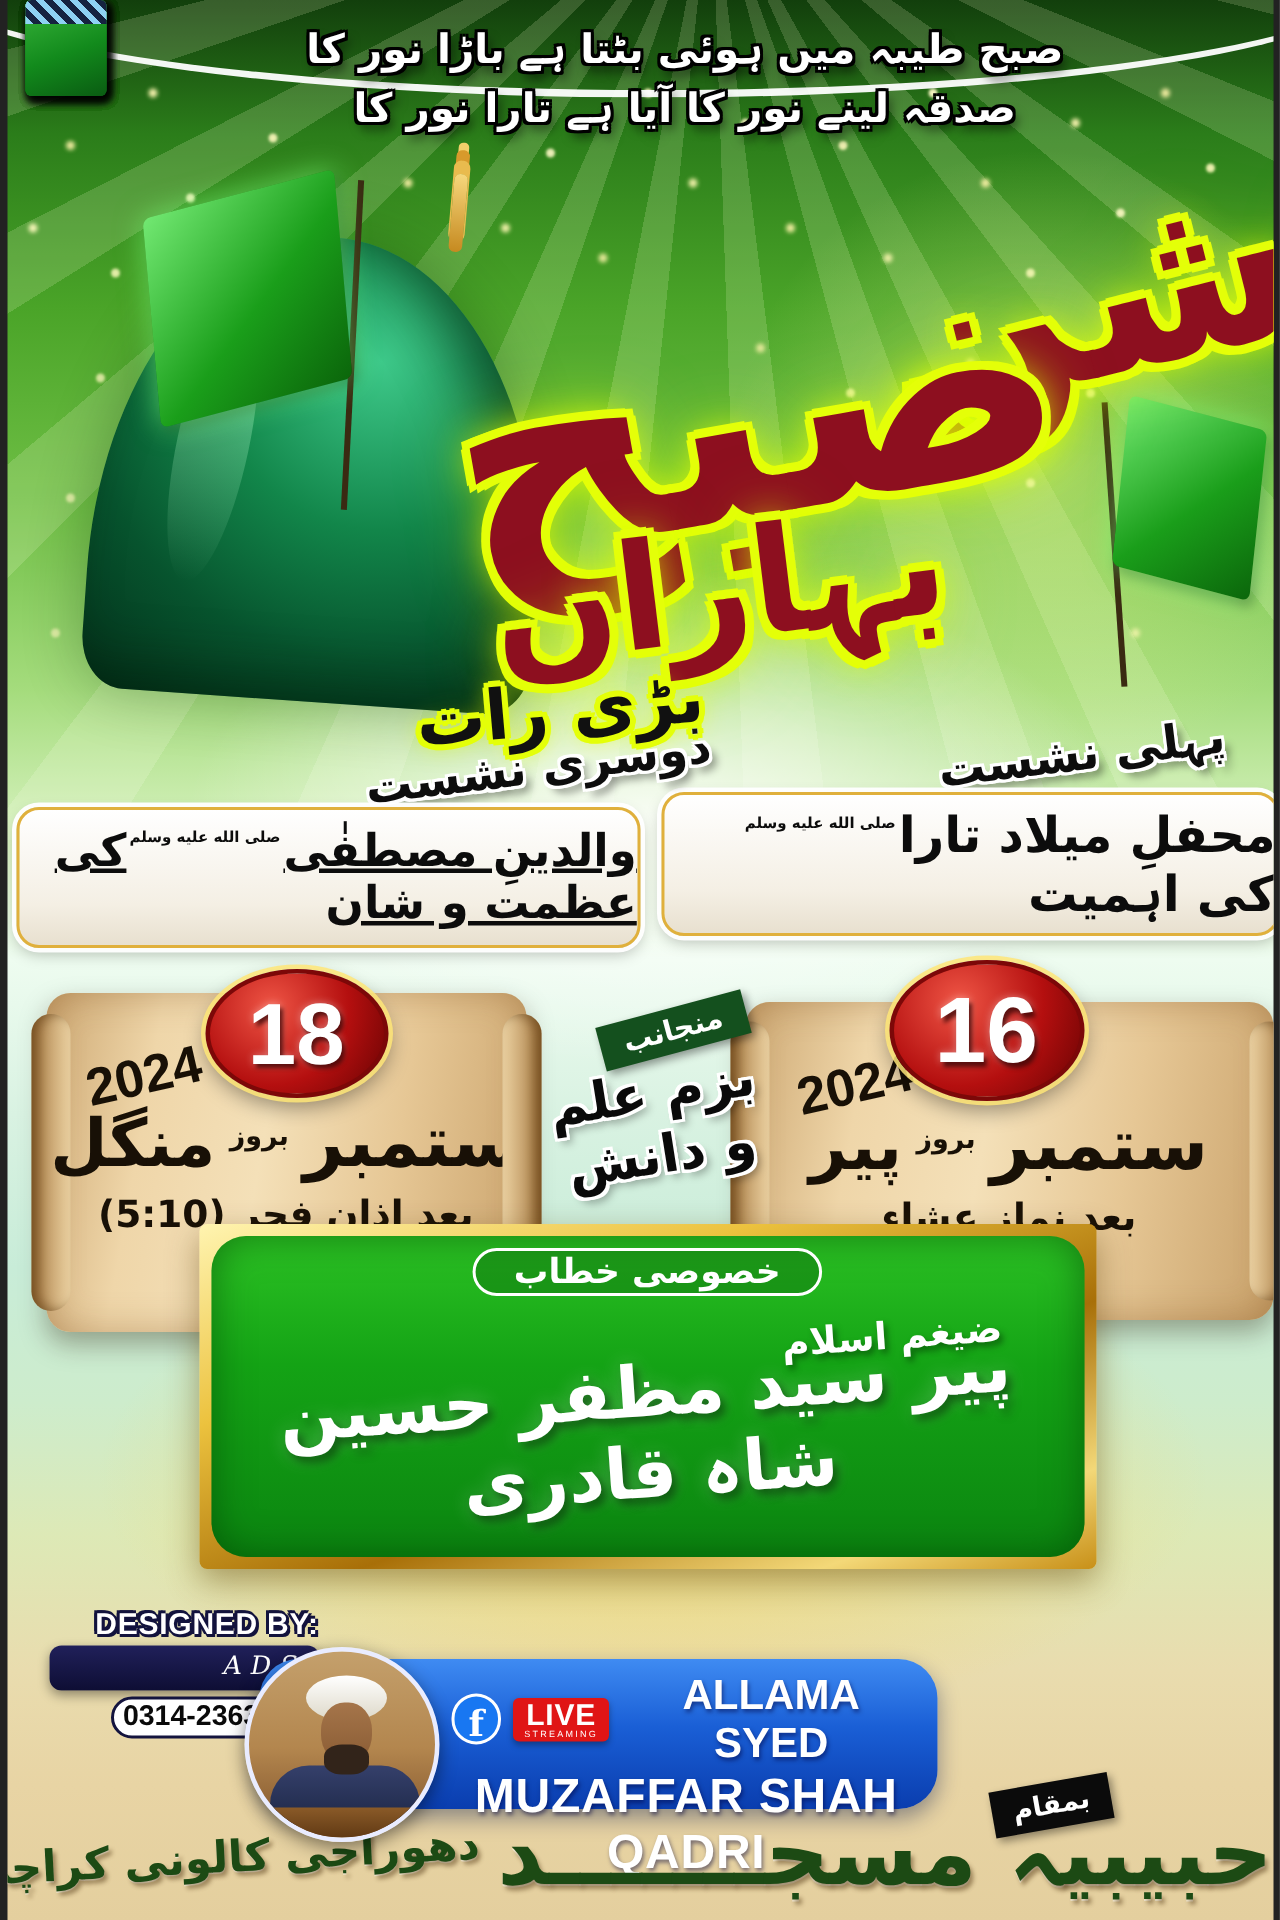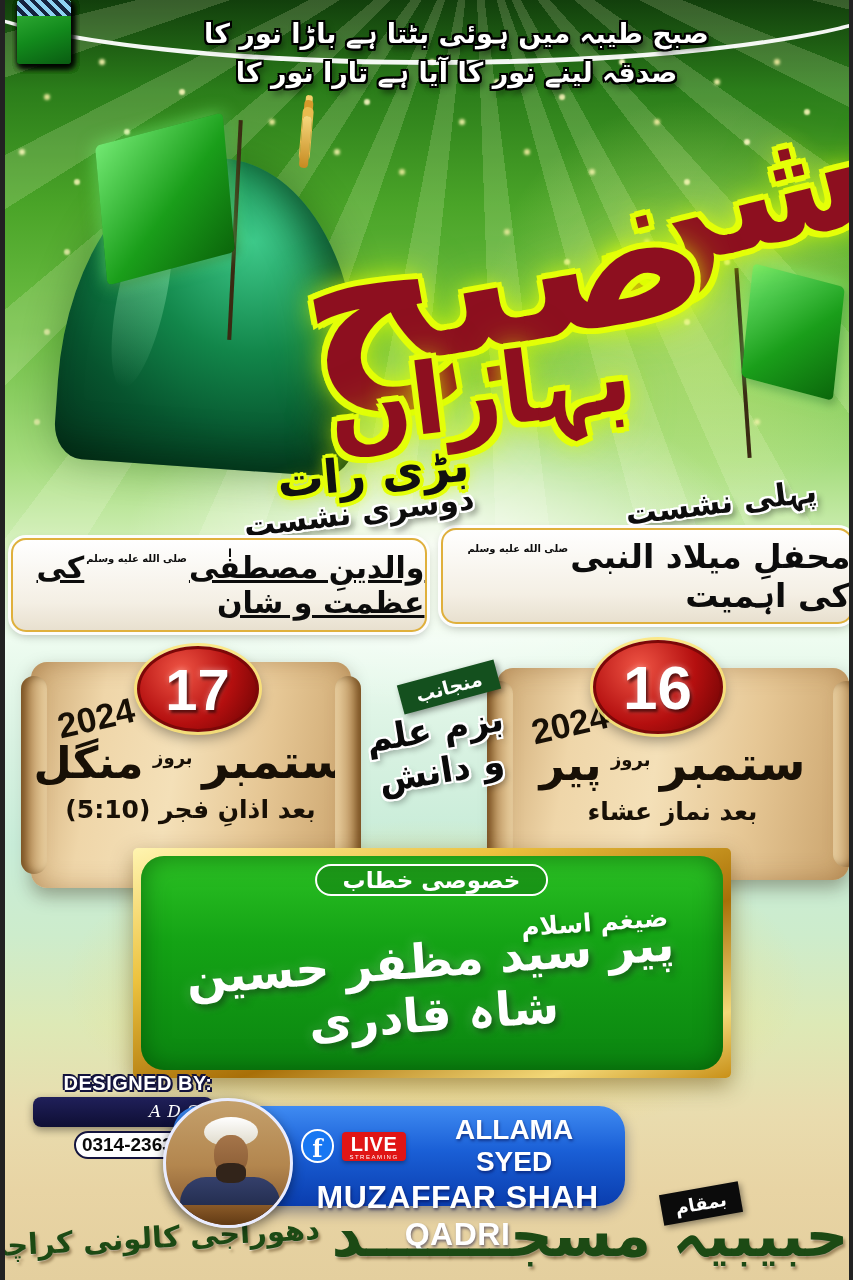--- a/index.html
+++ b/index.html
@@ -135,21 +135,21 @@
   .stL{top:76px;}  .stL .yearspan{left:26px;top:-38px;}
 
   
   .minjanib{left:394px;top:672px;background:#14501e;color:#fff;font-size:19px;font-weight:bold;
     padding:4px 16px;transform:rotate(-15deg);direction:rtl;box-shadow:2px 3px 6px rgba(0,0,0,.4);}
   .bazm{left:348px;top:708px;width:170px;font-size:35px;font-weight:bold;color:#0a0a0a;direction:rtl;
     text-align:center;line-height:1.2;transform:rotate(-9deg);
     text-shadow:2px 0 0 #fff,-2px 0 0 #fff,0 2px 0 #fff,0 -2px 0 #fff,2px 2px 0 #fff,-2px -2px 0 #fff,2px -2px 0 #fff,-2px 2px 0 #fff,3px 4px 6px rgba(0,0,0,.35);}
 
   
-  .gold-frame{left:128px;top:848px;width:598px;height:230px;border-radius:5px;padding:8px;
+  .gold-frame{left:128px;top:816px;width:598px;height:230px;border-radius:5px;padding:8px;
     background:linear-gradient(160deg,#fff4b0,#ecc23e 30%,#a86f08 60%,#f3d878 85%,#c89018);
     box-shadow:0 8px 22px rgba(90,60,0,.45);}
   .green-panel{width:100%;height:100%;border-radius:23px;position:relative;overflow:hidden;
     background:linear-gradient(180deg,#2cc224 0%,#14a315 40%,#0b8510 100%);
     box-shadow:inset 0 0 26px rgba(0,60,0,.55);}
   .khitab{position:absolute;left:50%;top:8px;transform:translateX(-50%);color:#fff;font-weight:bold;
     font-size:23px;direction:rtl;border:2px solid #fff;border-radius:22px;padding:1px 26px;
     background:rgba(10,90,10,.35);white-space:nowrap;}
   .honorific{position:absolute;right:54px;top:52px;color:#fff;font-weight:bold;font-size:25px;
     direction:rtl;transform:rotate(-4deg);text-shadow:2px 3px 4px rgba(0,40,0,.5);}
@@ -240,21 +240,21 @@
   </div>
 
   <div class="abs title-part t1">جشن</div>
   <div class="abs title-part t2">صبح</div>
   <div class="abs title-part t3">بہاراں</div>
   <div class="abs subtitle">بڑی رات</div>
 
   <div class="abs session-header sh1">پہلی نشست</div>
   <div class="abs topic-box tb1">
     <span>
-      <span>محفلِ میلاد النبی</span><span class="durood">صلى الله عليه وسلم</span><span>کی اہمیت</span>
+      <span>محفلِ میلاد تارا</span><span class="durood">صلى الله عليه وسلم</span><span>کی اہمیت</span>
     </span>
   </div>
   <div class="abs session-header sh2">دوسری نشست</div>
   <div class="abs topic-box tb2">
     <span>
       <span>والدینِ مصطفٰی</span><span class="durood">صلى الله عليه وسلم</span><span>کی عظمت و شان</span>
     </span>
   </div>
 
   <div class="abs scroll scrollR">
@@ -274,21 +274,21 @@
     <div class="scroll-text stL">
       <div class="dateline">
         <span class="yearspan">2024</span>
         <span class="month">ستمبر</span>
         <span class="broz">بروز</span>
         <span class="weekday">منگل</span>
       </div>
       <div class="timeline">بعد اذانِ فجر (5:10)</div>
     </div>
   </div>
-  <div class="abs day-badge db17">17</div>
+  <div class="abs day-badge db17">18</div>
 
   <div class="abs minjanib">منجانب</div>
   <div class="abs bazm">بزم علم و دانش</div>
 
   <div class="abs gold-frame">
     <div class="green-panel">
       <div class="khitab">خصوصی خطاب</div>
       <div class="honorific">ضیغم اسلام</div>
       <div class="speaker-name">پیر سید مظفر حسین شاہ قادری</div>
     </div>

